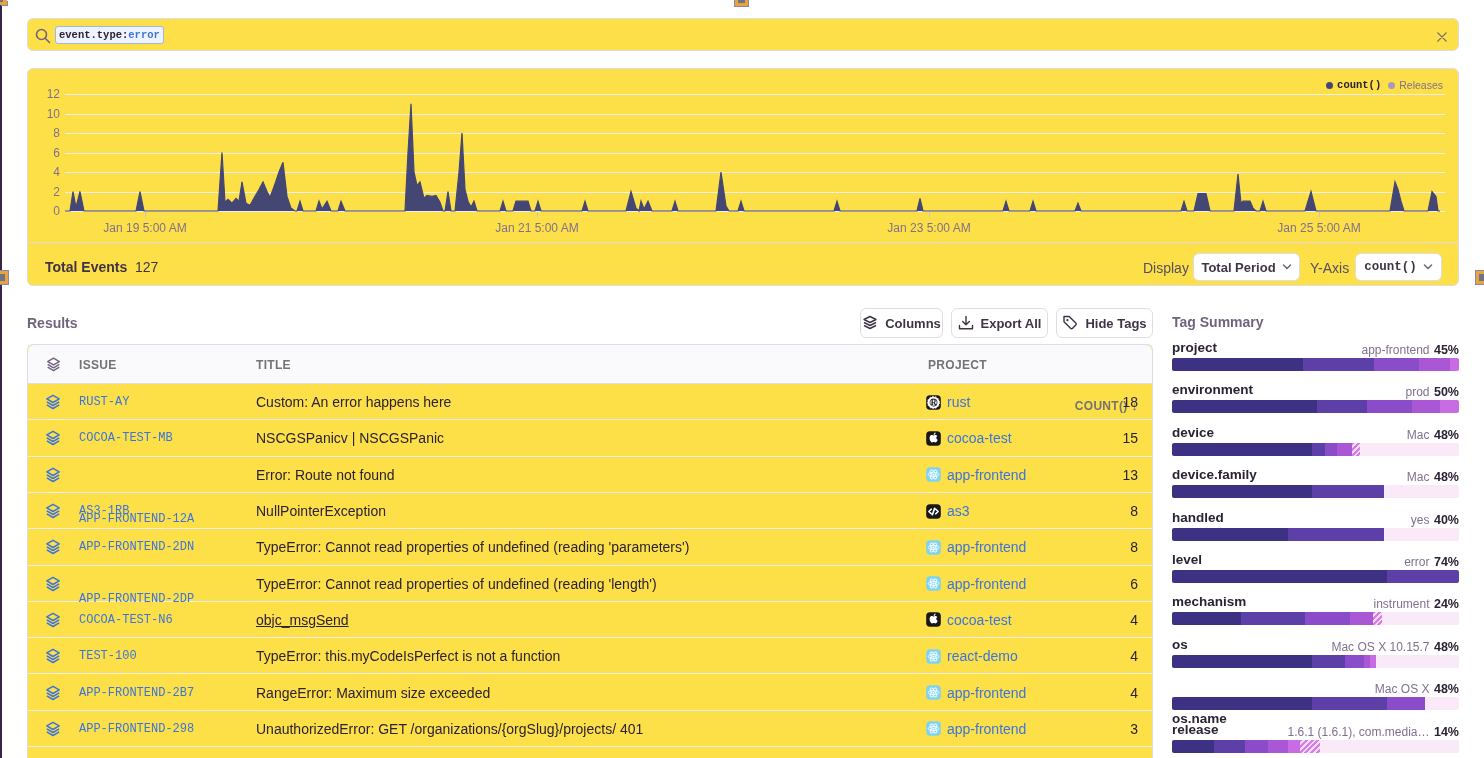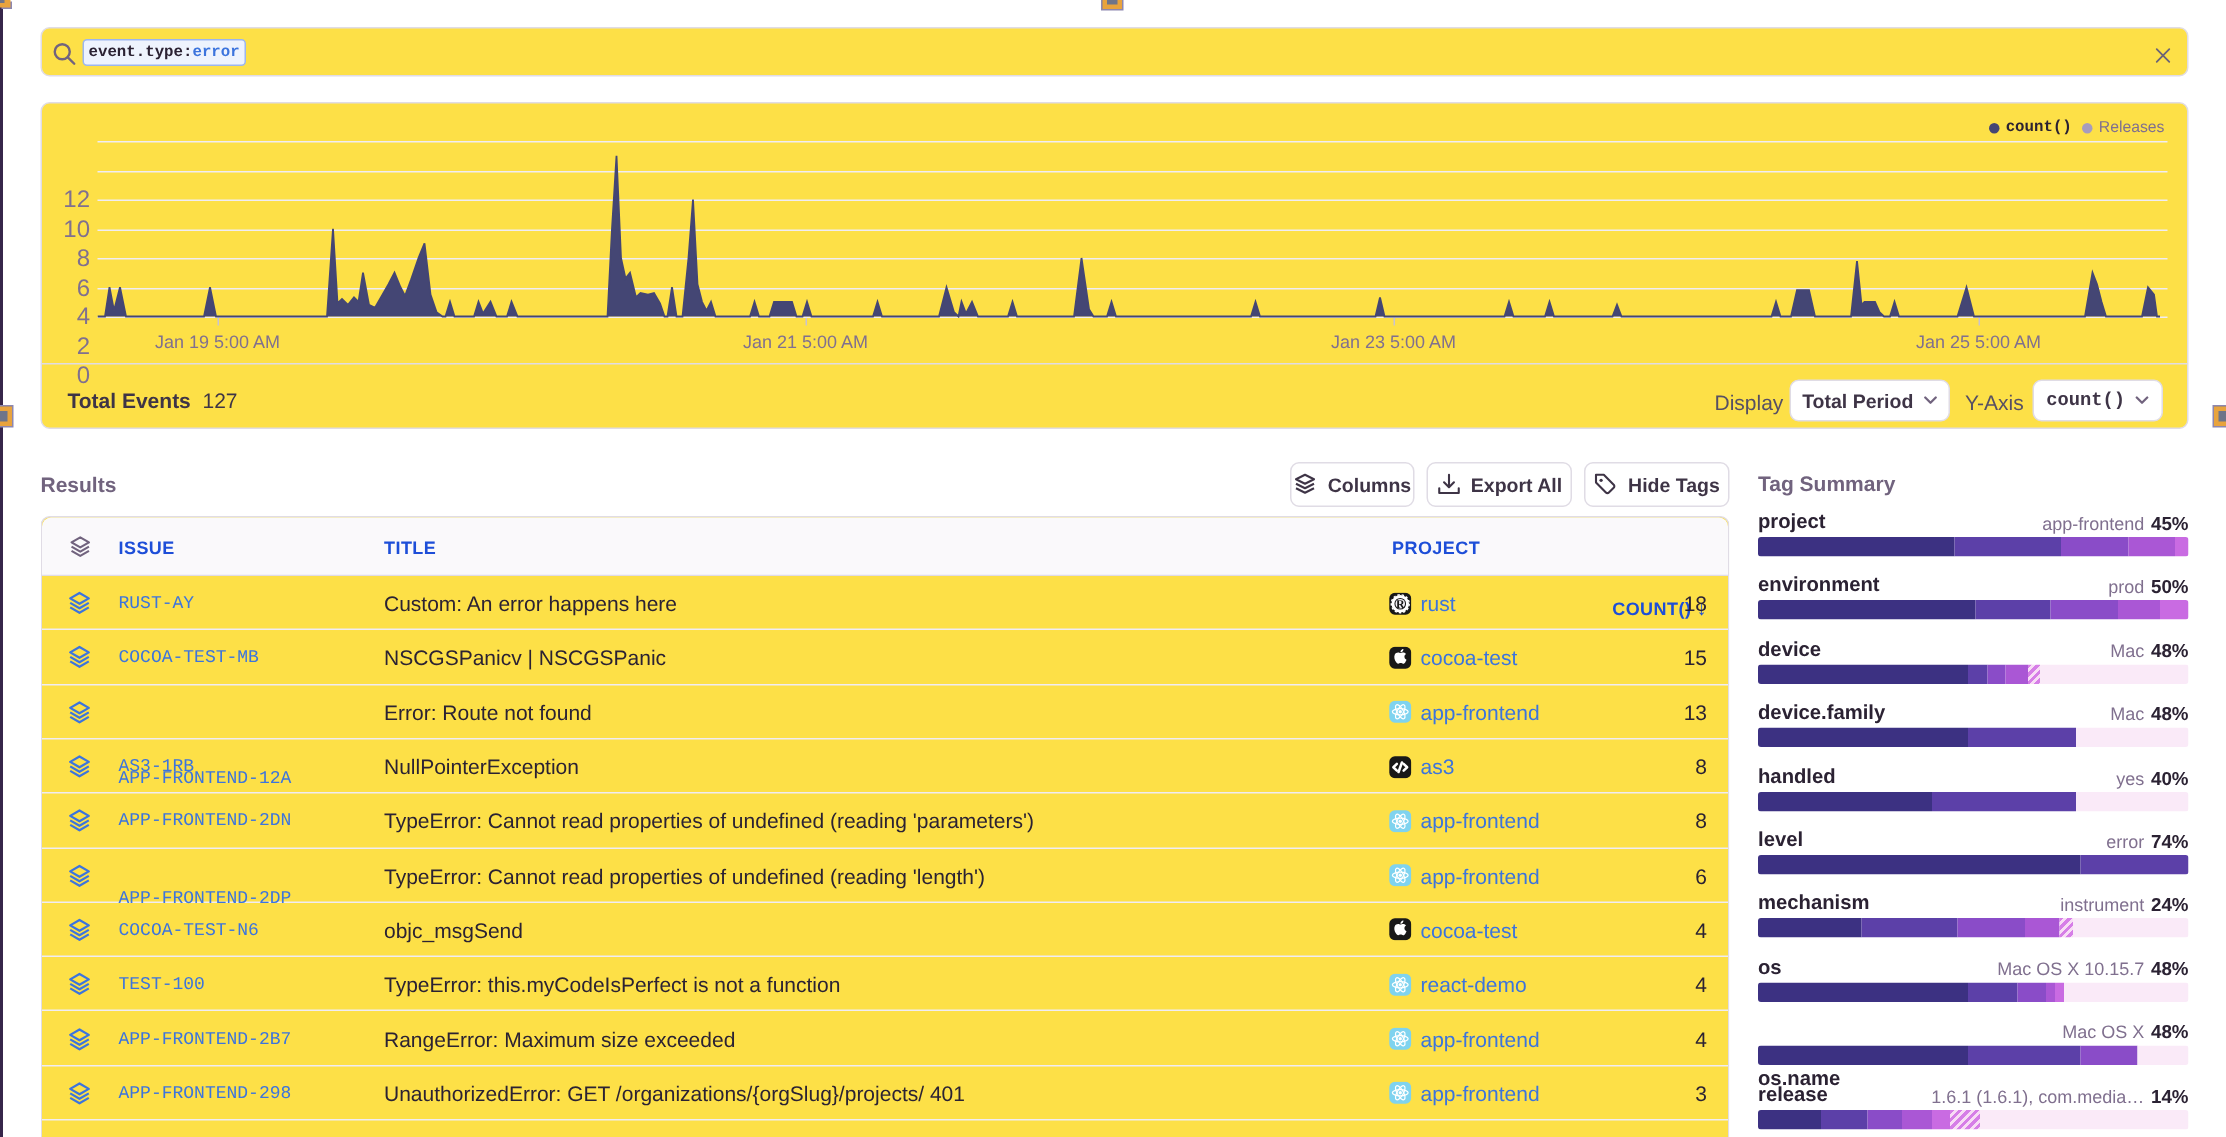--- a/index.html
+++ b/index.html
@@ -5,27 +5,27 @@
 html,body { width:1484px; height:758px; overflow:hidden; background:#fff;
   font-family:"Liberation Sans", sans-serif; position:relative; }
 .abs { position:absolute; }
 .panel { position:absolute; background:#fde047; border:1px solid #e0dce5; border-radius:6px; }
 .mono { font-family:"Liberation Mono", monospace; }
 
 #edge { position:absolute; left:0; top:0; width:2px; height:758px; background:#36264a; }
 .handle { position:absolute; background:#6e7489; border:3px solid #e8a33d; box-shadow:0 0 0 1px #8d87b0; }
 
 .gl { position:absolute; left:65px; width:1380px; height:1px; background:#f0ecf3; }
-.ylab { position:absolute; width:30px; text-align:right; font-size:16px; color:#80708f; line-height:12px;margin-top:40px; }
+.ylab { position:absolute; width:30px; text-align:right; font-size:12px; color:#80708f; line-height:12px; }
 .xlab { position:absolute; font-size:12px; color:#80708f; top:221px; width:120px; text-align:center; }
 .tick { position:absolute; top:212px; width:1px; height:5px; background:#c9c2d1; }
 .btn { position:absolute; background:#fff; border:1px solid #e0dce5; border-radius:6px;
   font-size:13px; font-weight:bold; color:#3e3446; display:flex; align-items:center; justify-content:center; gap:7px; }
 .chev { display:inline-block; }
-.hdrcell { font-size:12px; font-weight:bold; color:#1d4ed8; letter-spacing:0.3px; }
+.hdrcell { font-size:12px; font-weight:bold; color:#737373; letter-spacing:0.3px; }
 .issue-link { font-family:"Liberation Mono", monospace; font-size:12px; color:#3c74dd; }
 .title-cell { font-size:14px; color:#2b2233; }
 .proj-link { font-size:14px; color:#3c74dd; }
 .cnt { font-size:14px; color:#2b2233; }
 .tag-label { font-size:13.5px; font-weight:bold; color:#2b2233; }
 .tag-val { font-size:12px; color:#80708f; }
 .tag-pct { font-size:12.5px; font-weight:bold; color:#2b2233; }
 .bar { position:absolute; left:1172px; width:287px; height:13px; border-radius:2px; overflow:hidden; display:flex; }
 .bar i { display:block; height:13px; }
 </style></head>
@@ -255,21 +255,21 @@
 <div class="abs cnt" style="right:346px; top:575.6px;">6</div>
 <div class="abs" style="left:28px; top:637.1px; width:1124px; height:1px; background:#f0ecf3;"></div>
 <div class="abs" style="left:45px; top:611.9px;">
     <svg width="16" height="16" viewBox="0 0 16 16" style="display:block;">
 <path d="M8 1.3 L14.2 4.9 L8 8.5 L1.8 4.9 Z" fill="none" stroke="#3c74dd" stroke-width="1.5" stroke-linejoin="round"></path>
 <path d="M1.8 7.9 L8 11.5 L14.2 7.9" fill="none" stroke="#3c74dd" stroke-width="1.5" stroke-linejoin="round"></path>
 <path d="M1.8 10.9 L8 14.5 L14.2 10.9" fill="none" stroke="#3c74dd" stroke-width="1.5" stroke-linejoin="round"></path>
 </svg>
   </div>
 <div class="abs issue-link" style="left:79px; top:612.9px;">COCOA-TEST-N6</div>
-<div class="abs title-cell" style="left:256px; top:611.9px;">objc_msgSend</div>
+<div class="abs title-cell" style="left:256px; top:611.9px;text-decoration:underline;">objc_msgSend</div>
 <div class="abs" style="left:926px; top:611.9px; display:flex; align-items:center; gap:6px;">
     <svg width="15" height="15" viewBox="0 0 16 16" style="display:block;">
       <rect x="0.2" y="0.2" width="15.6" height="15.6" rx="4" fill="#181818"></rect>
       <path d="M10.9 8.3c0-1.4 1.15-2.1 1.2-2.13-.65-.96-1.67-1.09-2.03-1.1-.86-.09-1.69.51-2.12.51-.44 0-1.12-.5-1.84-.49-.95.01-1.82.55-2.31 1.4-.98 1.71-.25 4.24.71 5.63.47.68 1.03 1.44 1.77 1.41.71-.03.98-.46 1.84-.46.85 0 1.1.46 1.85.45.77-.01 1.25-.69 1.72-1.37.54-.79.76-1.55.78-1.59-.02-.01-1.49-.57-1.57-2.26z" fill="#fff" transform="translate(0.6,-0.6) scale(0.95)"></path>
       <path d="M9.6 4.2c.39-.47.65-1.12.58-1.77-.56.02-1.24.37-1.64.84-.36.42-.68 1.09-.59 1.73.62.05 1.26-.32 1.65-.8z" fill="#fff" transform="translate(0.6,-0.6) scale(0.95)"></path>
     </svg>
     <span class="proj-link">cocoa-test</span>
   </div>
 <div class="abs cnt" style="right:346px; top:611.9px;">4</div>
 <div class="abs" style="left:28px; top:673.4px; width:1124px; height:1px; background:#f0ecf3;"></div>

